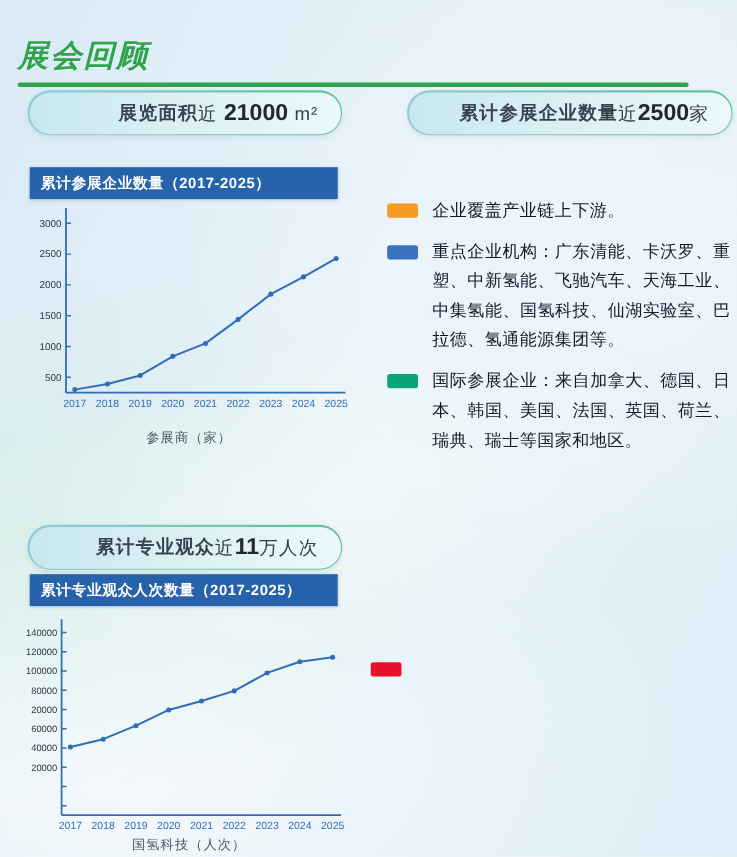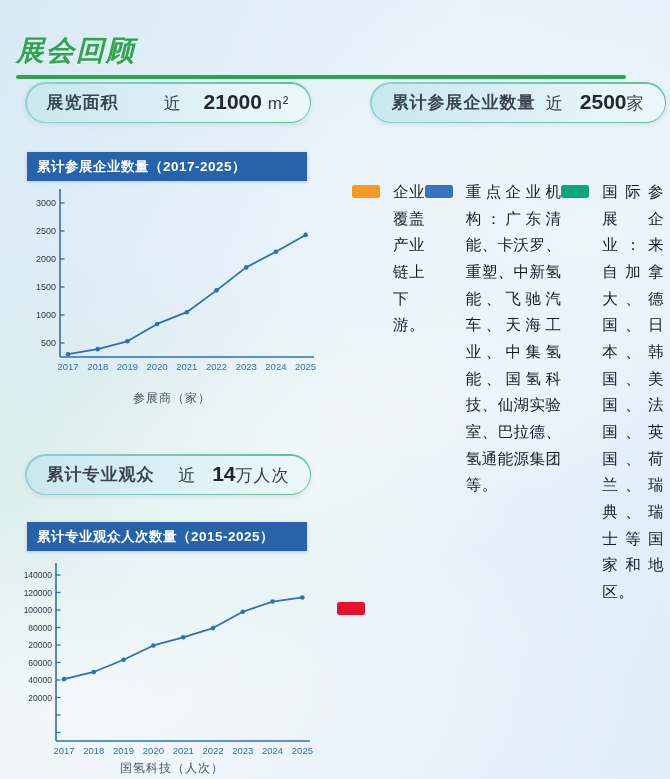--- a/index.html
+++ b/index.html
@@ -28,50 +28,50 @@
   .title-rule { margin-top:5px; width:610px; height:4px; background:#2fa44c; border-radius:2px; }
   
   .pill {
     position:absolute; height:41px; border-radius:21px; padding:1.5px;
     background:linear-gradient(90deg, #93ccd8, #5fc194);
     box-shadow:0 2px 5px rgba(60,110,150,0.12);
   }
   .pill-inner {
     width:100%; height:100%; border-radius:20px;
     background:linear-gradient(90deg, #c8e8ee 0%, #ddf1f5 55%, #ecf8fb 100%);
-    display:flex; align-items:center; justify-content:space-between; padding:0 20px;
+    display:flex; align-items:center; justify-content:flex-end; padding:0 20px;
     white-space:nowrap;
   }
   .pill-label { font-size:17px; font-weight:700; color:#3a4450; letter-spacing:1px; }
   .pill-value { font-size:17px; color:#343d49; letter-spacing:1px; }
-  .pill-value b { font-size:21px; font-weight:800; color:#23282e; letter-spacing:0;margin-left:16px; }
+  .pill-value b { font-size:21px; font-weight:800; color:#23282e; letter-spacing:0; }
   #pill-area { left:25px;  top:82px;  width:286px; }
   #pill-companies { left:370px; top:82px; width:296px; }
-  #pill-visitors { left:25px; top:454px; width:286px; }
+  #pill-visitors { left:25px; top:477px; width:286px; }
   
   .chart-header {
     position:absolute; width:280px; height:29px; background:#2763ab;
     color:#ffffff; font-size:13.5px; font-weight:700;
     display:flex; align-items:center; padding-left:10px; letter-spacing:0.5px;
     box-shadow:0 1px 3px rgba(30,70,120,0.25);
   }
   #chart1-header { left:27px; top:152px; }
   #chart2-header { left:27px; top:522px; }
   .chart-svg { position:absolute; }
   #chart1-svg { left:24px; top:183px; width:296px; height:195px; }
   #chart2-svg { left:8px;  top:553px; width:312px; height:205px; }
   svg { font-family:"Liberation Sans", sans-serif; }
   .axis-caption {
     position:absolute; width:296px; text-align:center;
     font-size:12px; color:#4a5560; letter-spacing:1px;
   }
   #chart1-caption { left:24px; top:390px; }
   #chart2-caption { left:24px; top:760px; }
   
-  .legend-col { position:absolute; display:flex; flex-direction:row; gap:0; }
+  .legend-col { position:absolute; display:flex; flex-direction:column; gap:11px; }
   #legend-exhibitors { left:352px; top:179px; width:312px; }
   #legend-visitors  { left:337px; top:596px; width:328px; }
   .legend-item { display:flex; align-items:flex-start; }
   .legend-swatch {
     flex:0 0 auto; width:28px; height:13px; border-radius:2.5px; margin-top:6px;
   }
   .legend-text {
     margin-left:13px; font-size:15.5px; line-height:1.72; color:#111c2d;
     text-align:justify; letter-spacing:0.4px;
   }
@@ -150,25 +150,25 @@
     </div>
     <div class="legend-item">
       <span class="legend-swatch" style="background: rgb(11, 165, 123);"></span>
       <p class="legend-text">国际参展企业：来自加拿大、德国、日本、韩国、美国、法国、英国、荷兰、瑞典、瑞士等国家和地区。</p>
     </div>
   </div>
 
   <div class="pill" id="pill-visitors">
     <div class="pill-inner">
       <span class="pill-label">累计专业观众</span>
-      <span class="pill-value"><span>近</span><b>14</b><span>万人次</span></span>
-    </div>
-  </div>
-
-  <div class="chart-header" id="chart2-header">累计专业观众人次数量（2015-2025）</div>
+      <span class="pill-value"><span>近</span><b>11</b><span>万人次</span></span>
+    </div>
+  </div>
+
+  <div class="chart-header" id="chart2-header">累计专业观众人次数量（2017-2025）</div>
   <svg class="chart-svg" id="chart2-svg" viewBox="0 0 312 205">
       <line x1="48" y1="22" x2="52.5" y2="22" stroke="#2f6eb5" stroke-width="1.3"></line>
       <text x="44" y="25" font-size="8.5" fill="#2b3644" text-anchor="end">140000</text>
       <line x1="48" y1="39.5" x2="52.5" y2="39.5" stroke="#2f6eb5" stroke-width="1.3"></line>
       <text x="44" y="42.5" font-size="8.5" fill="#2b3644" text-anchor="end">120000</text>
       <line x1="48" y1="57" x2="52.5" y2="57" stroke="#2f6eb5" stroke-width="1.3"></line>
       <text x="44" y="60" font-size="8.5" fill="#2b3644" text-anchor="end">100000</text>
       <line x1="48" y1="74.5" x2="52.5" y2="74.5" stroke="#2f6eb5" stroke-width="1.3"></line>
       <text x="44" y="77.5" font-size="8.5" fill="#2b3644" text-anchor="end">80000</text>
       <line x1="48" y1="92" x2="52.5" y2="92" stroke="#2f6eb5" stroke-width="1.3"></line>

